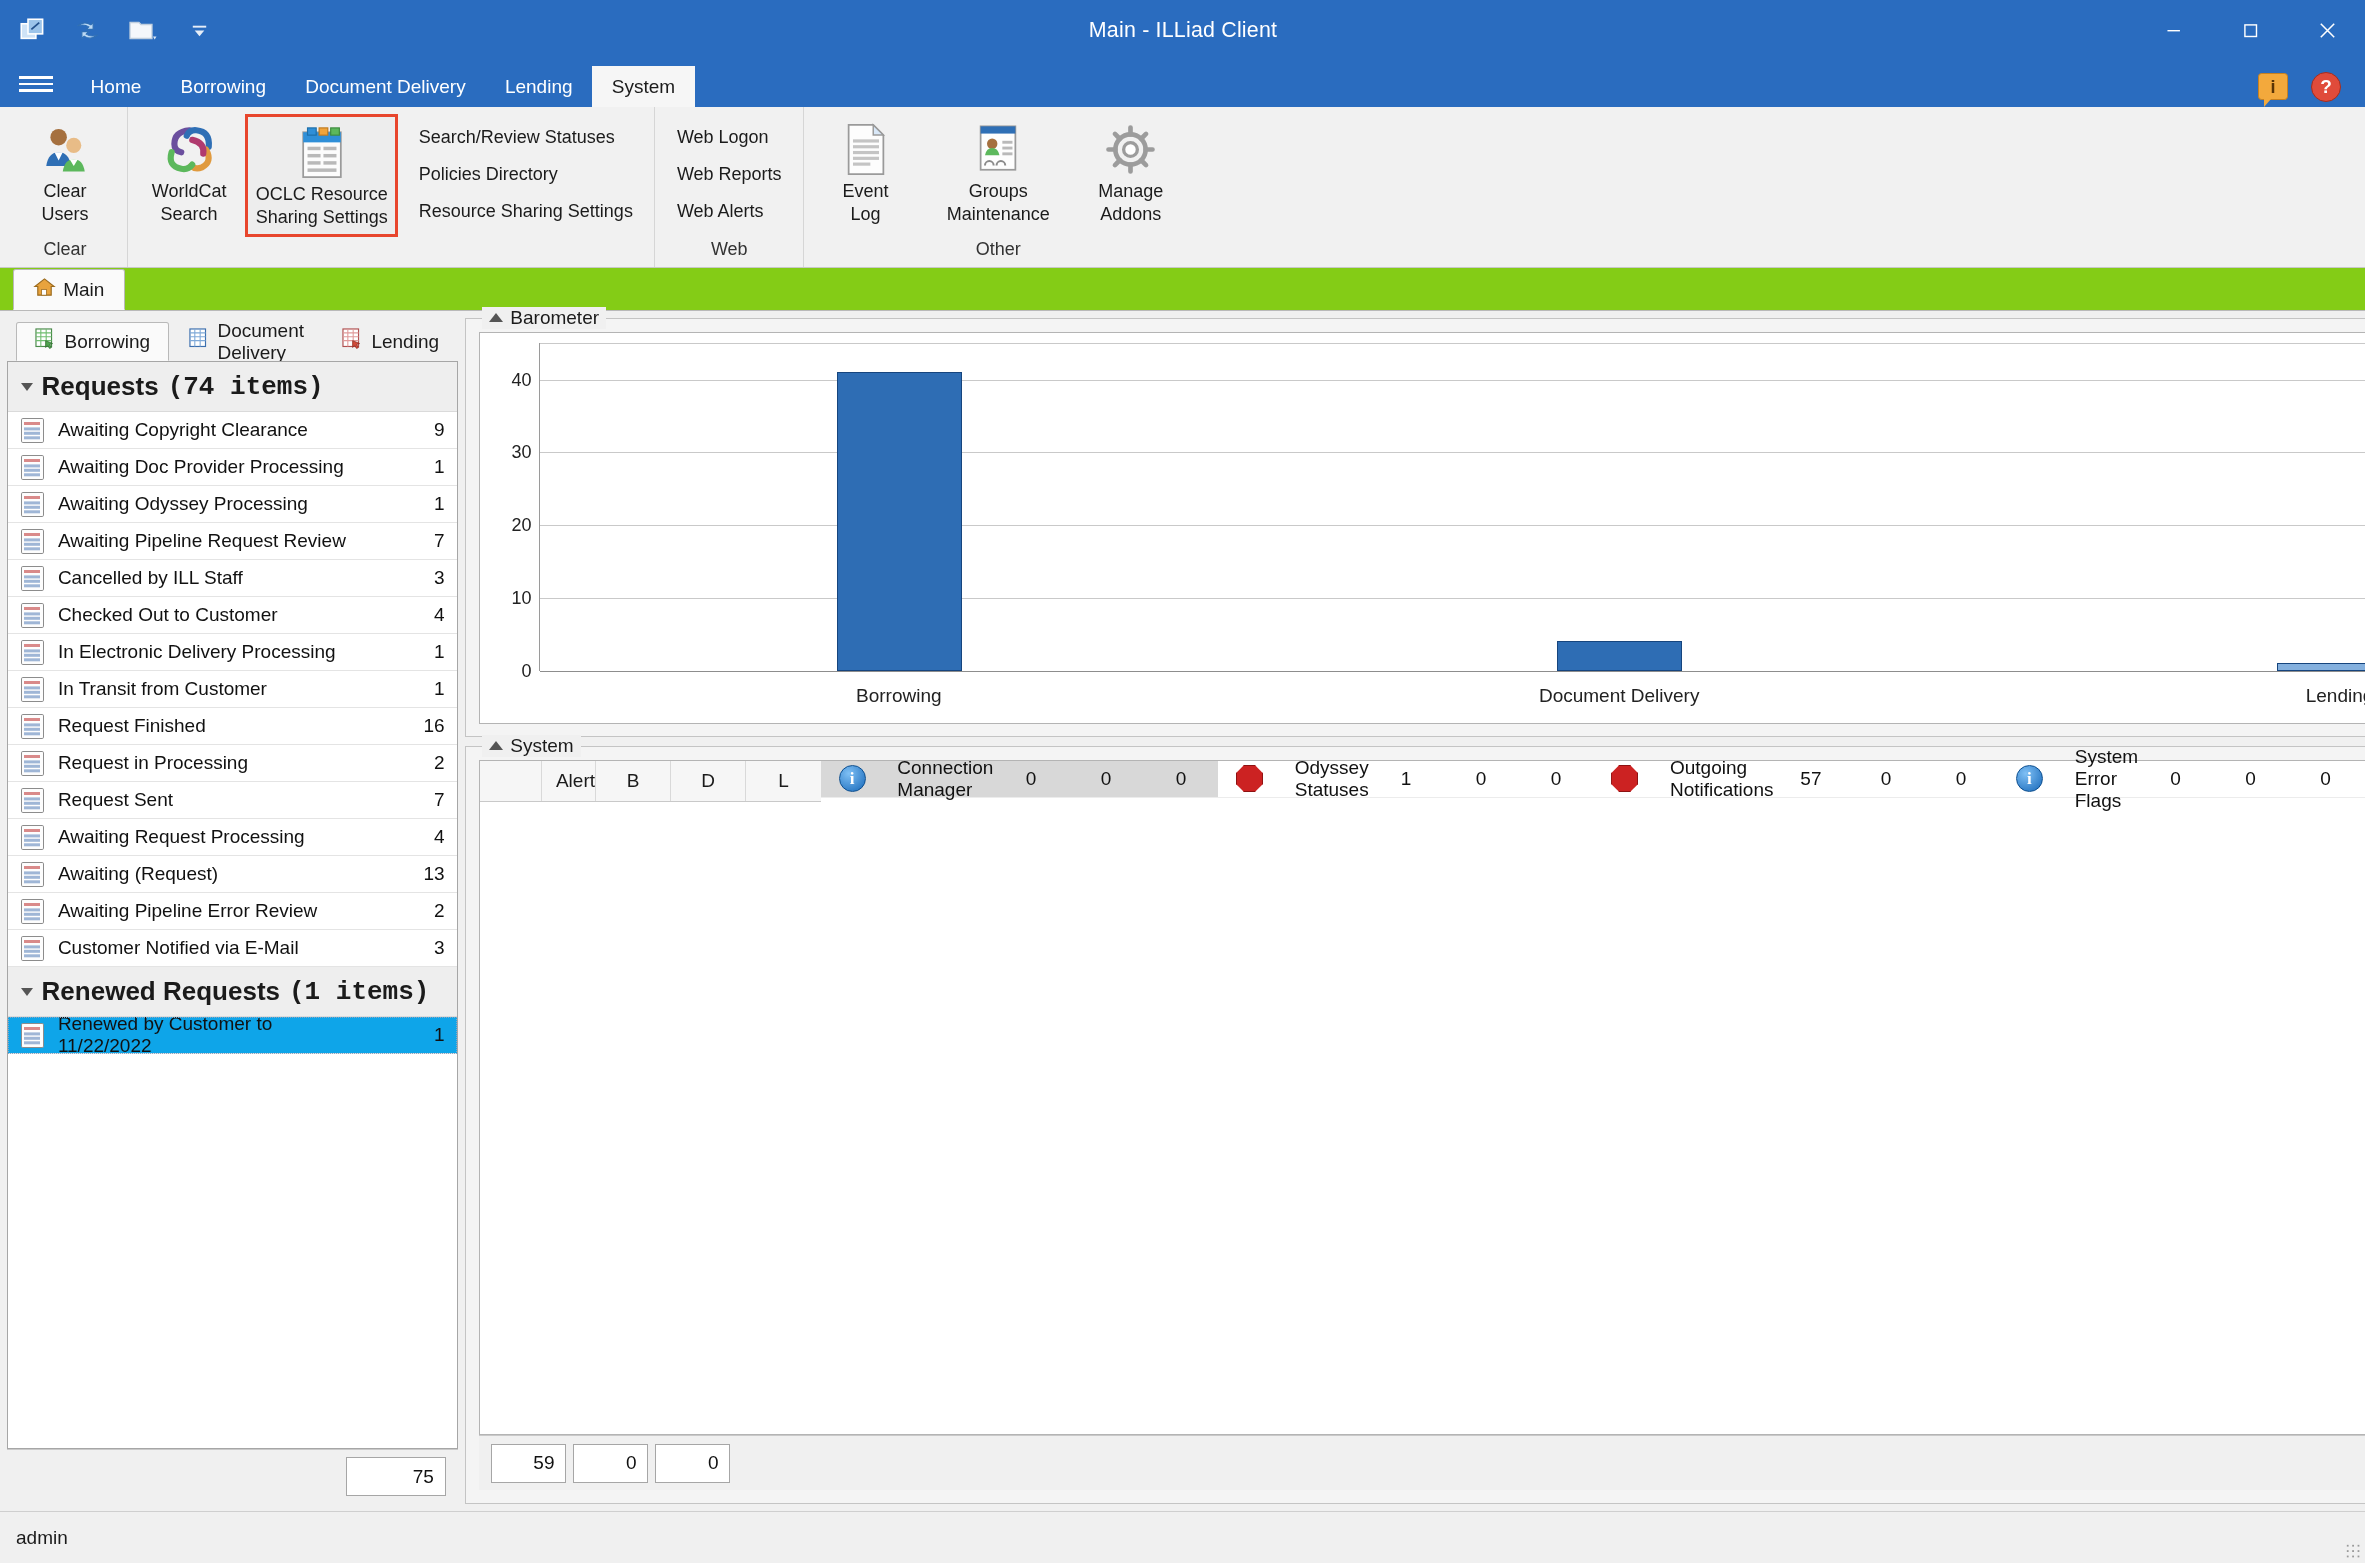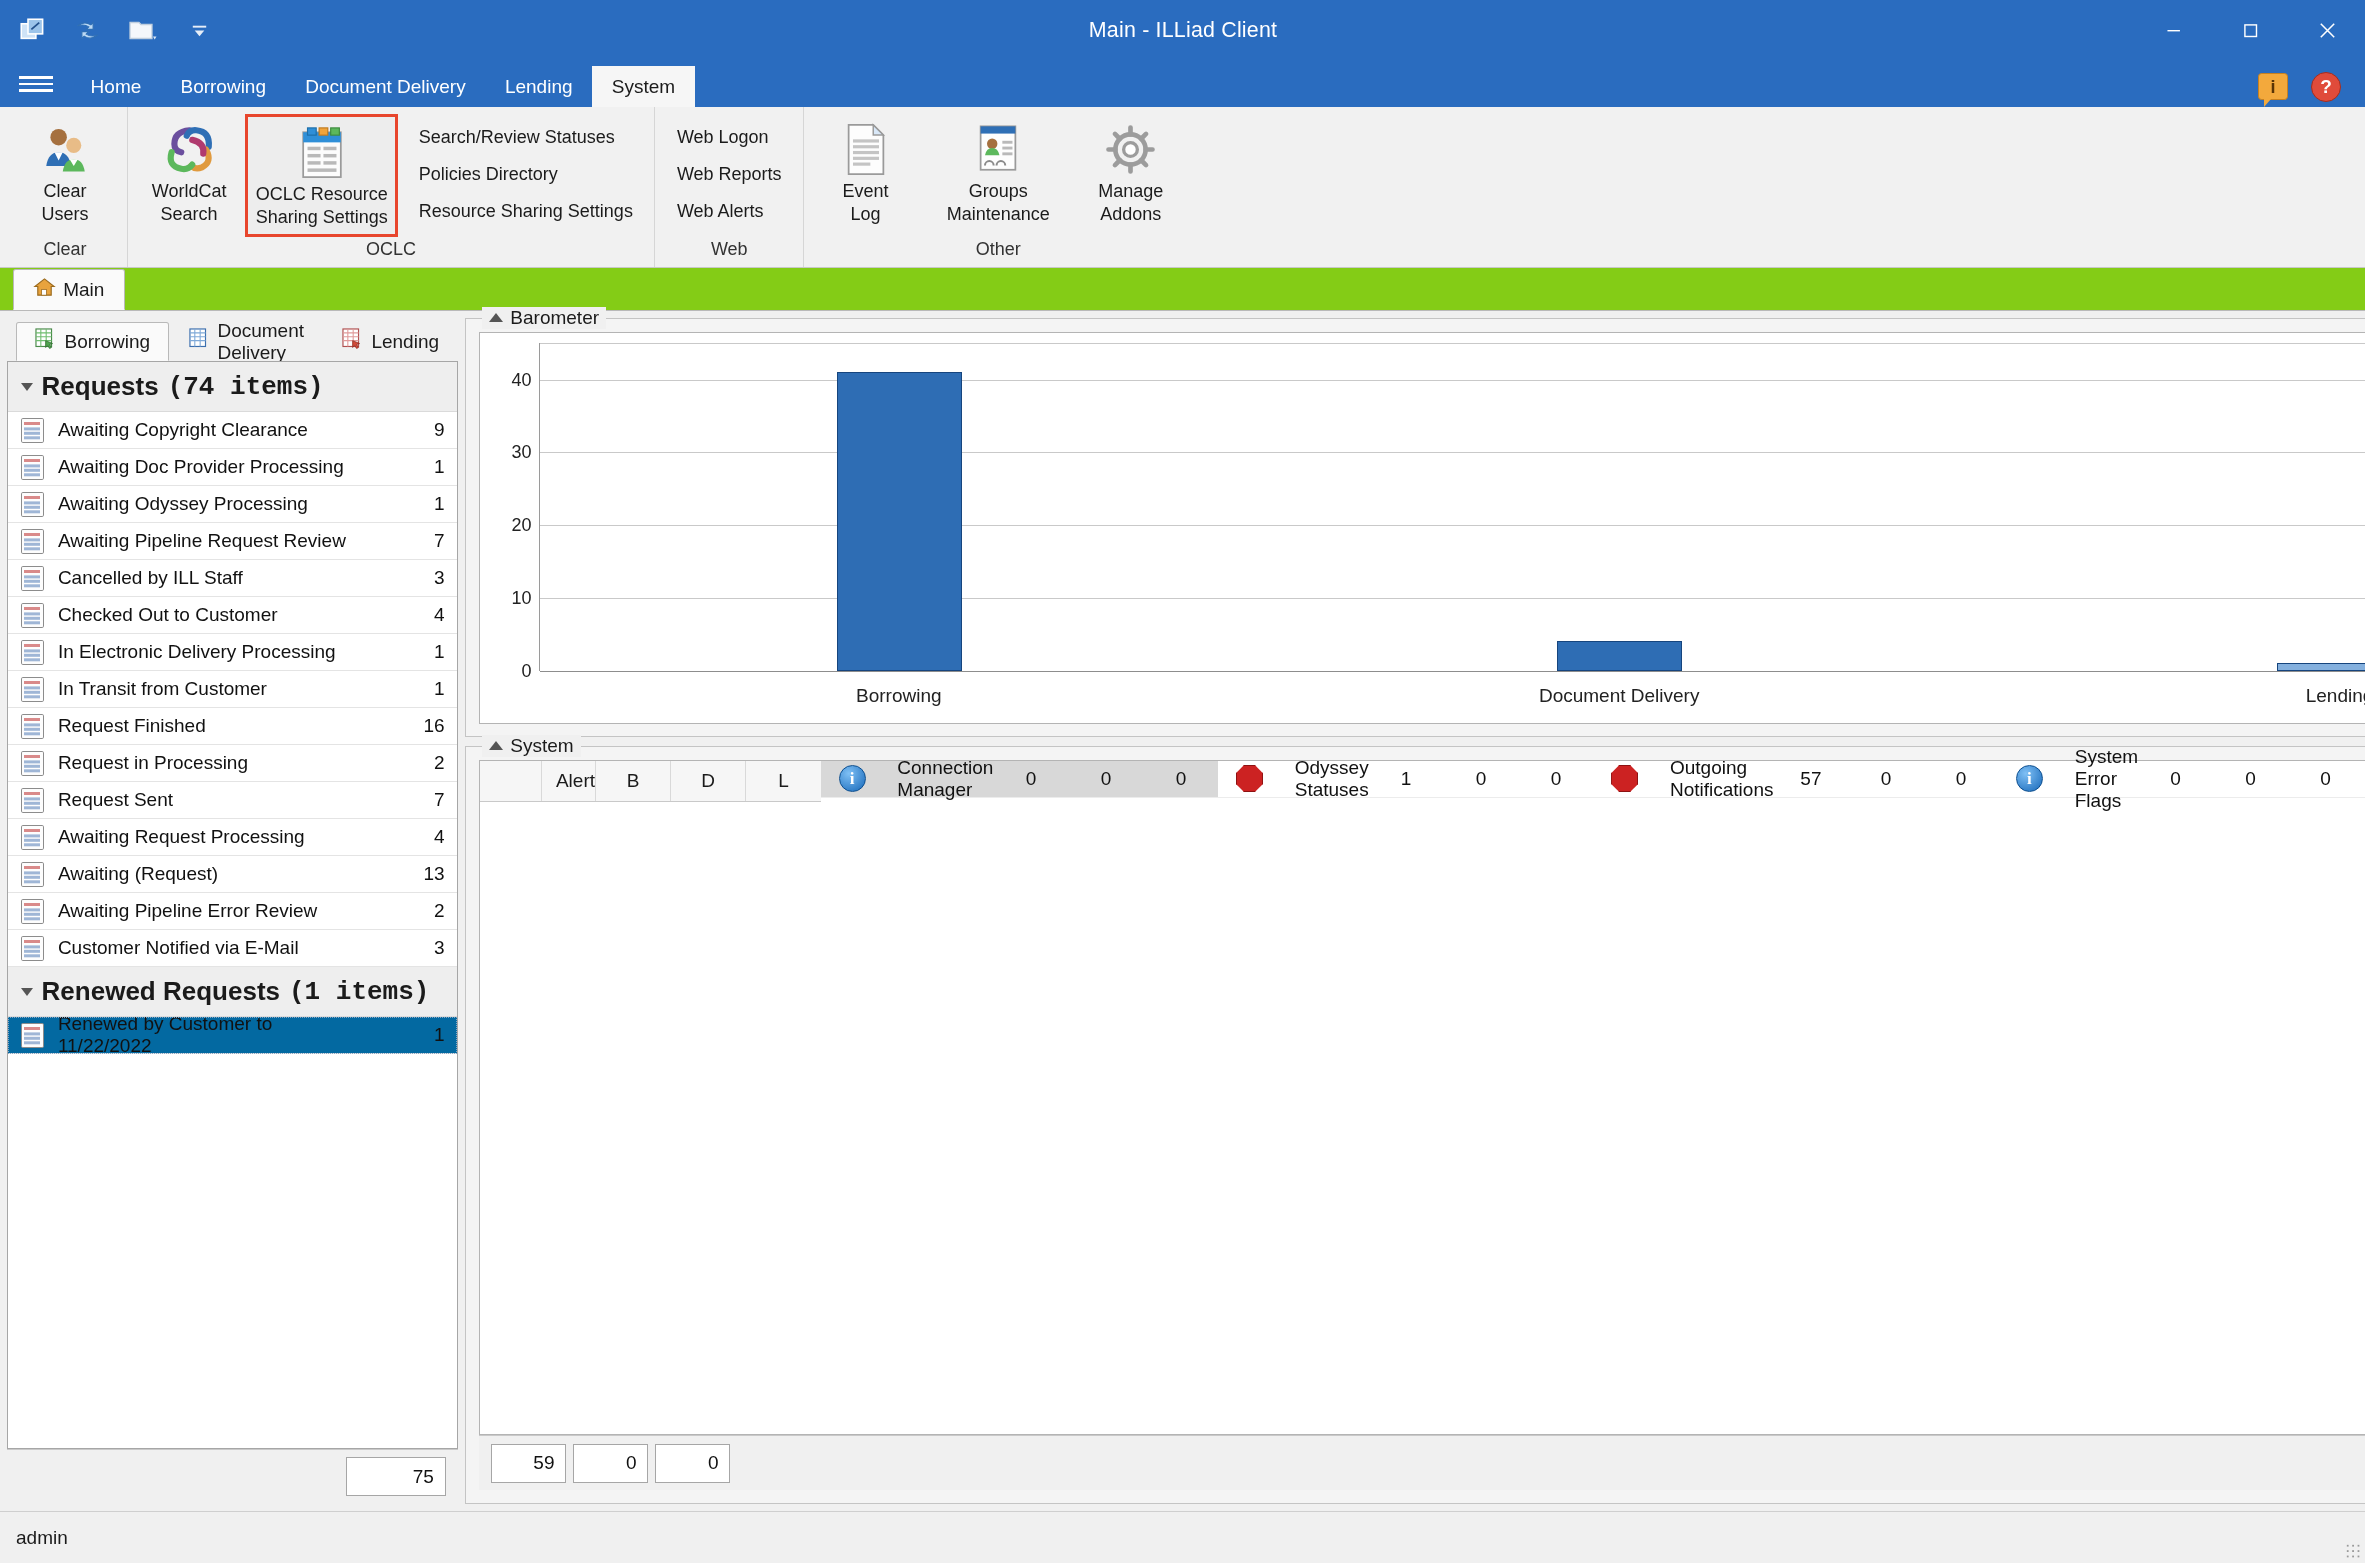--- a/index.html
+++ b/index.html
@@ -123,21 +123,21 @@
     background: #eeeeee; border-bottom: 0.9px solid #dadada;
     font-size: 26px; font-weight: bold; color: #1b1b1b;
     padding: 9px 12.5px; display: flex; align-items: center; gap: 9px;
   }
   .tri { width:0;height:0; border-left: 6.2px solid transparent; border-right: 6.2px solid transparent; border-top: 8px solid #555; }
   .grouphdr .cnt { font-weight: bold; font-family: Liberation Mono, monospace; }
   .lrow {
     display: flex; align-items: center; height: 37px;
     border-bottom: 0.9px solid #e4e4e4; padding: 0 12.5px; font-size: 19px; color:#111;
   }
-  .lrow.sel { background: #0369a1; outline: 0.9px dotted #8aa7c4; outline-offset: -1.8px; }
+  .lrow.sel { background: #0ea5e9; outline: 0.9px dotted #8aa7c4; outline-offset: -1.8px; }
   .lrow .lbl { flex: 1; padding-left: 14.3px; }
   .lrow .val { width: 80px; text-align: right; }
   .docicon {
     width: 23px; height: 25px; background: #fdfdfd; border: 0.9px solid #8c8c8c; border-radius: 1.8px;
     position: relative; flex: 0 0 23px;
   }
   .docicon:before {
     content:""; position:absolute; left:2.7px; right:2.7px; top:3.6px; height:2.7px;
     background:#d98a8a; box-shadow: 0 5.4px 0 #9fb6d6, 0 9.8px 0 #9fb6d6, 0 14.3px 0 #9fb6d6;
   }
@@ -335,21 +335,20 @@
       </div>
 
       <div class="rgroup-sep"></div>
 
       <div class="smallcol">
         <div class="smallbtn">Search/Review Statuses</div>
         <div class="smallbtn">Policies Directory</div>
         <div class="smallbtn">Resource Sharing Settings</div>
       </div>
     </div>
-    <div class="rgroup-title">OCLC</div>
   </div>
 
   <div class="rgroup">
     <div class="rgroup-items">
       <div class="smallcol">
         <div class="smallbtn">Web Logon</div>
         <div class="smallbtn">Web Reports</div>
         <div class="smallbtn">Web Alerts</div>
       </div>
     </div>

